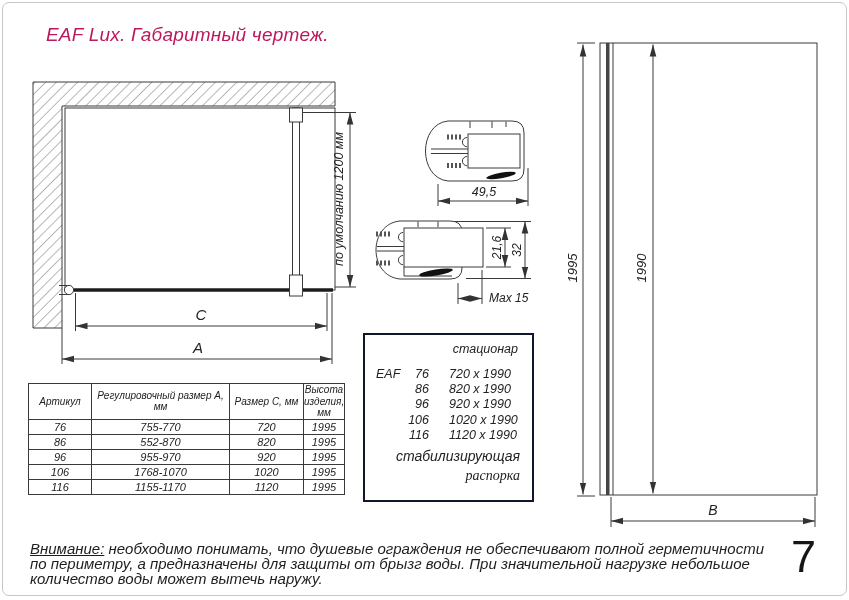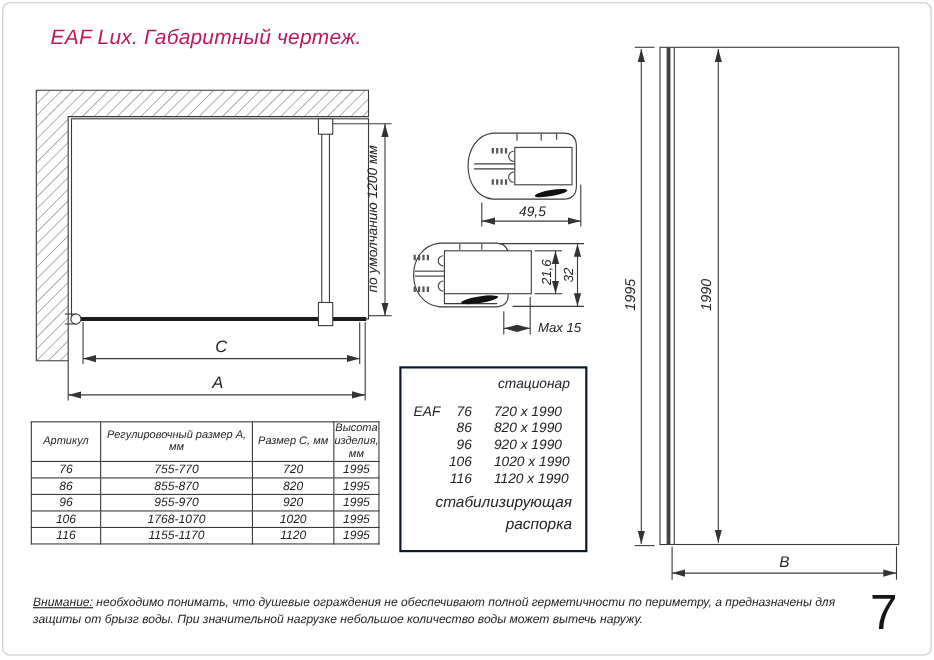--- a/index.html
+++ b/index.html
@@ -9,30 +9,30 @@
   svg.art{position:absolute;left:0;top:0;width:849px;height:600px;}
   svg.art text{font-family:"Liberation Sans",sans-serif;font-style:italic;fill:#222;}
 
   
   .sizebox{position:absolute;left:363px;top:333px;width:167px;height:165px;border:2px solid #0f172a;font-style:italic;font-size:12.5px;}
   .sizebox .hdr{position:absolute;top:7px;right:14px;}
   .sizebox .brand{position:absolute;left:11px;top:32px;text-align:center;}
   .sizebox .art-col{position:absolute;width:28px;text-align:right;left:36px;}
   .sizebox .size-col{position:absolute;left:84px;text-align:right;}
   .sizebox .foot1{position:absolute;top:113px;right:12px;font-size:14px;}
-  .sizebox .foot2{position:absolute;top:133px;right:12px;font-size:14px;}
+  .sizebox .foot2{position:absolute;top:133px;right:12px;font-size:14px;font-family:Liberation Serif, serif;}
 
   
   table.spec{position:absolute;left:28px;top:383px;border-collapse:collapse;table-layout:fixed;width:312px;font-style:italic;}
   table.spec th,table.spec td{border:1px solid #3a3a3a;padding:0;text-align:center;vertical-align:middle;}
   table.spec th{font-weight:normal;font-size:10px;line-height:1.15;height:33px;}
   table.spec td{font-size:11px;height:14px;}
   .w1{width:62px}.w2{width:137px}.w3{width:73px}.w4{width:40px}
 
-  .warning{position:absolute;left:30px;top:541px;width:748px;font-style:italic;font-size:11px;line-height:15px;color:#1e1e1e;}
+  .warning{position:absolute;left:30px;top:541px;width:748px;font-style:italic;font-size:15px;line-height:15px;color:#1e1e1e;}
   .warning .u{text-decoration:underline;}
   .pagenum{position:absolute;left:791px;top:531px;font-size:45px;color:#161616;}
 </style>
 </head>
 <body>
 
 <div class="page"></div>
 
 <div class="title">EAF Lux. Габаритный чертеж.</div>
 
@@ -197,21 +197,21 @@
   </thead>
   <tbody>
     <tr>
       <td>76</td>
       <td>755-770</td>
       <td>720</td>
       <td>1995</td>
     </tr>
     <tr>
       <td>86</td>
-      <td>855-870</td>
+      <td>552-870</td>
       <td>820</td>
       <td>1995</td>
     </tr>
     <tr>
       <td>96</td>
       <td>955-970</td>
       <td>920</td>
       <td>1995</td>
     </tr>
     <tr>

